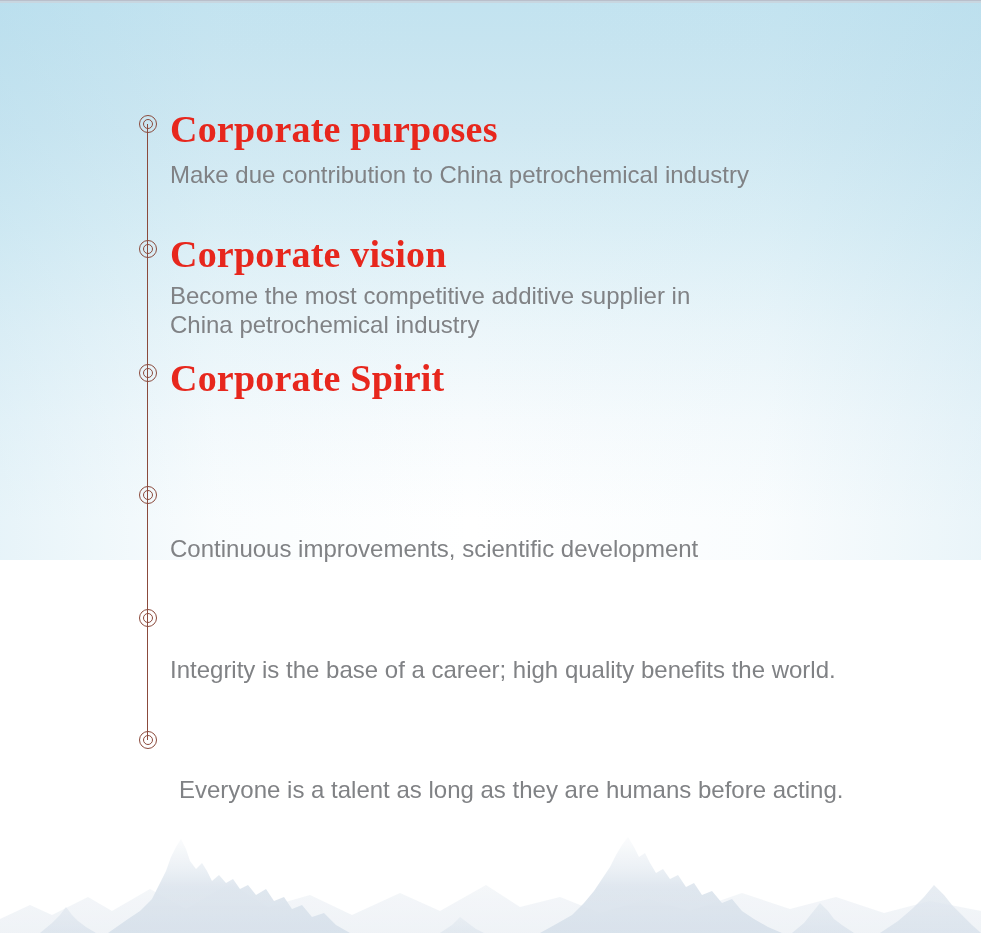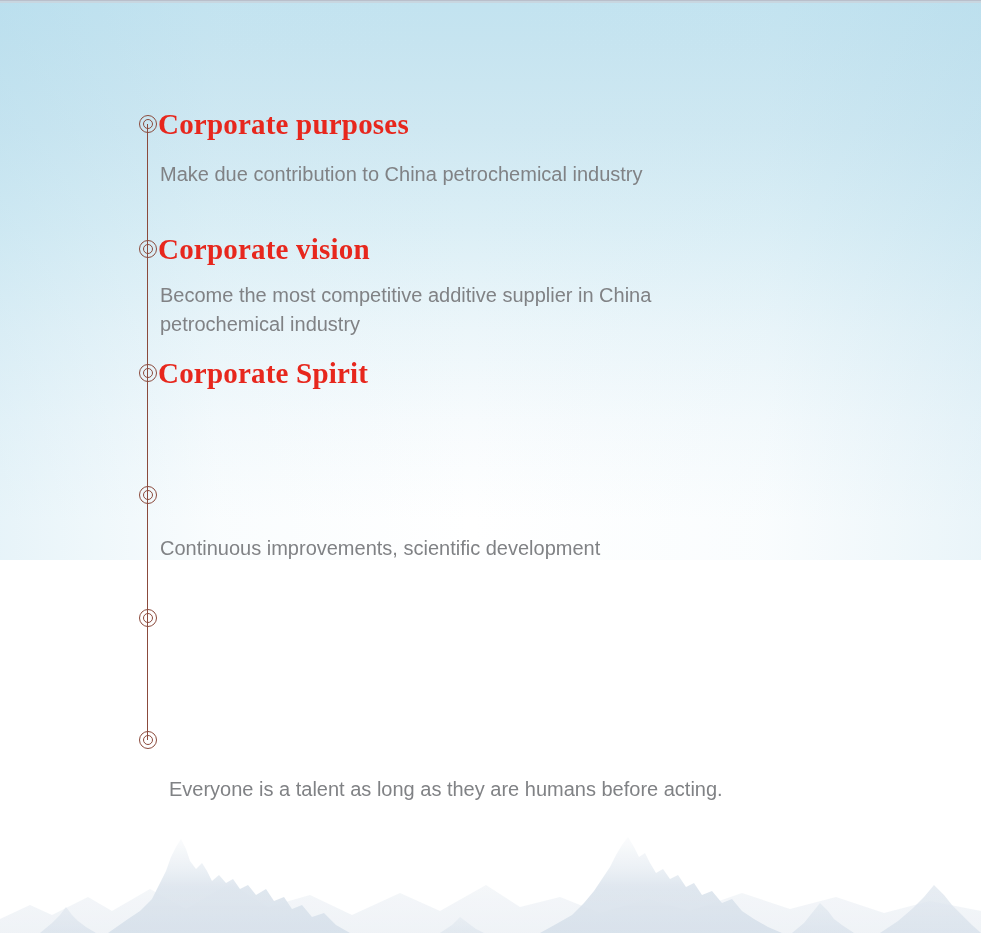--- a/index.html
+++ b/index.html
@@ -113,35 +113,35 @@
     left: 3px;
     top: 3px;
     width: 10px;
     height: 10px;
     border-radius: 50%;
     border: 1px solid #8b4a3c;
     box-sizing: border-box;
   }
   .entry-heading {
     position: absolute;
-    left: 158px;
+    left: 170px;
     font-family: "Liberation Serif", "DejaVu Serif", serif;
-    font-size: 29px;
+    font-size: 38px;
     font-weight: 700;
     color: #e7271d;
     white-space: nowrap;
     letter-spacing: 0.2px;
     line-height: 1;
   }
   .entry-body {
     position: absolute;
-    left: 160px;
+    left: 170px;
     width: 600px;
     font-family: "Liberation Sans", sans-serif;
-    font-size: 20px;
+    font-size: 24px;
     font-weight: 400;
     color: #808285;
     line-height: 29px;
   }
 </style>
 </head>
 <body>
 
 <div id="page">
 
@@ -204,18 +204,19 @@
     <div class="entry-heading" style="top:235px;">Corporate vision</div>
     <div class="entry-body" style="top:281px; width:585px;">Become the most competitive additive supplier in China petrochemical industry</div>
 
     <div class="marker" style="top:364px;"></div>
     <div class="entry-heading" style="top:359px;">Corporate Spirit</div>
 
     <div class="marker" style="top:486px;"></div>
     <div class="entry-body" style="top:534px;">Continuous improvements, scientific development</div>
 
     <div class="marker" style="top:609px;"></div>
+    <div class="entry-body" style="top:655px; width:700px;">Integrity is the base of a career; high quality benefits the world.</div>
 
     <div class="marker" style="top:731px;"></div>
     <div class="entry-body" style="top:775px; width:720px;margin-left:9px;">Everyone is a talent as long as they are humans before acting.</div>
   </div>
 
 </div>
 
 </body></html>

